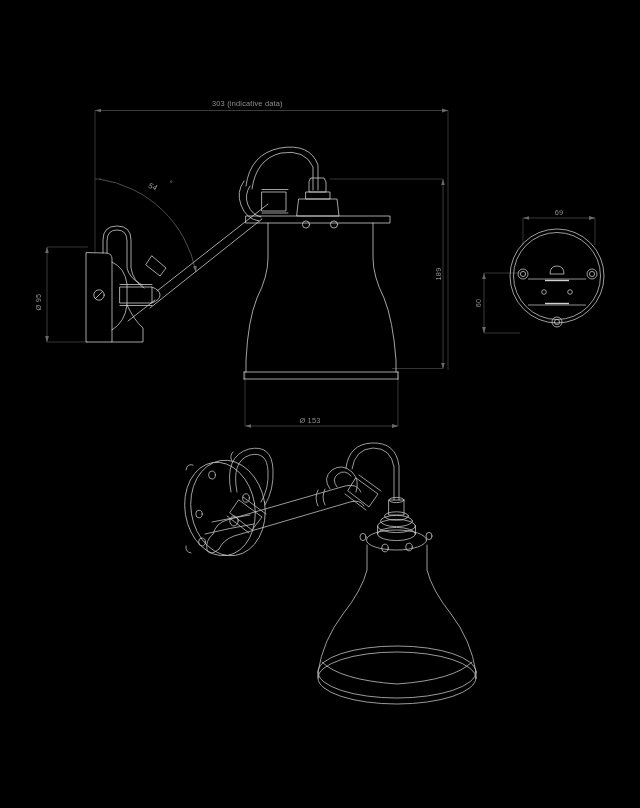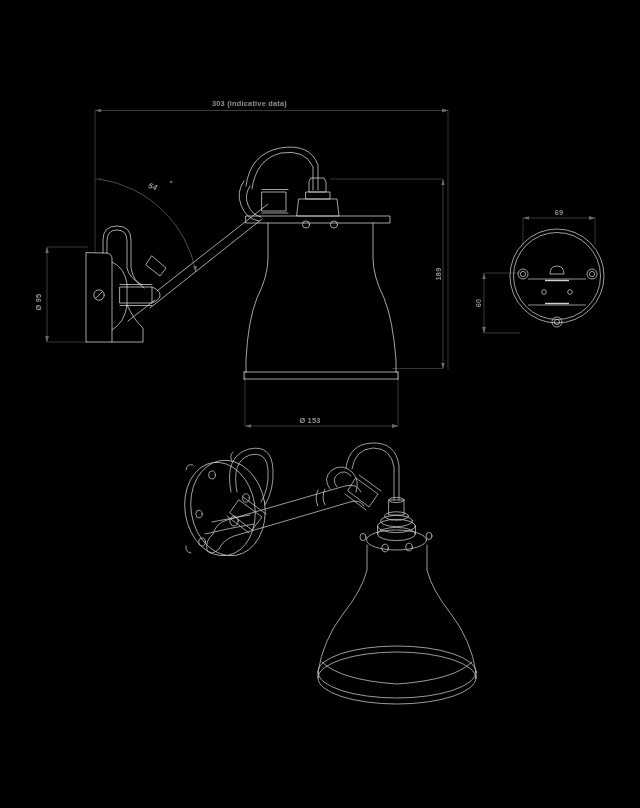--- a/index.html
+++ b/index.html
@@ -1,18 +1,18 @@
 <!DOCTYPE html>
 <html><head>
 <meta charset="utf-8">
 <style>
   html,body{margin:0;padding:0;background:#000;}
   body{width:640px;height:808px;position:relative;overflow:hidden;
        font-family:"Liberation Sans","DejaVu Sans",sans-serif;}
-  #stage{position:absolute;inset:0;width:640px;height:808px;font-weight:bold;}
+  #stage{position:absolute;inset:0;width:640px;height:808px;}
   svg{display:block;}
   text{fill:#8a8a8a;font-family:"Liberation Sans","DejaVu Sans",sans-serif;
        font-size:7.2px;letter-spacing:.2px;}
   .dimtxt{fill:#8f8f8f;font-size:7.4px;}
   .angtxt{fill:#9a9a9a;font-size:7.6px;font-style:italic;}
 </style>
 </head>
 <body>
 
 <div id="stage">

